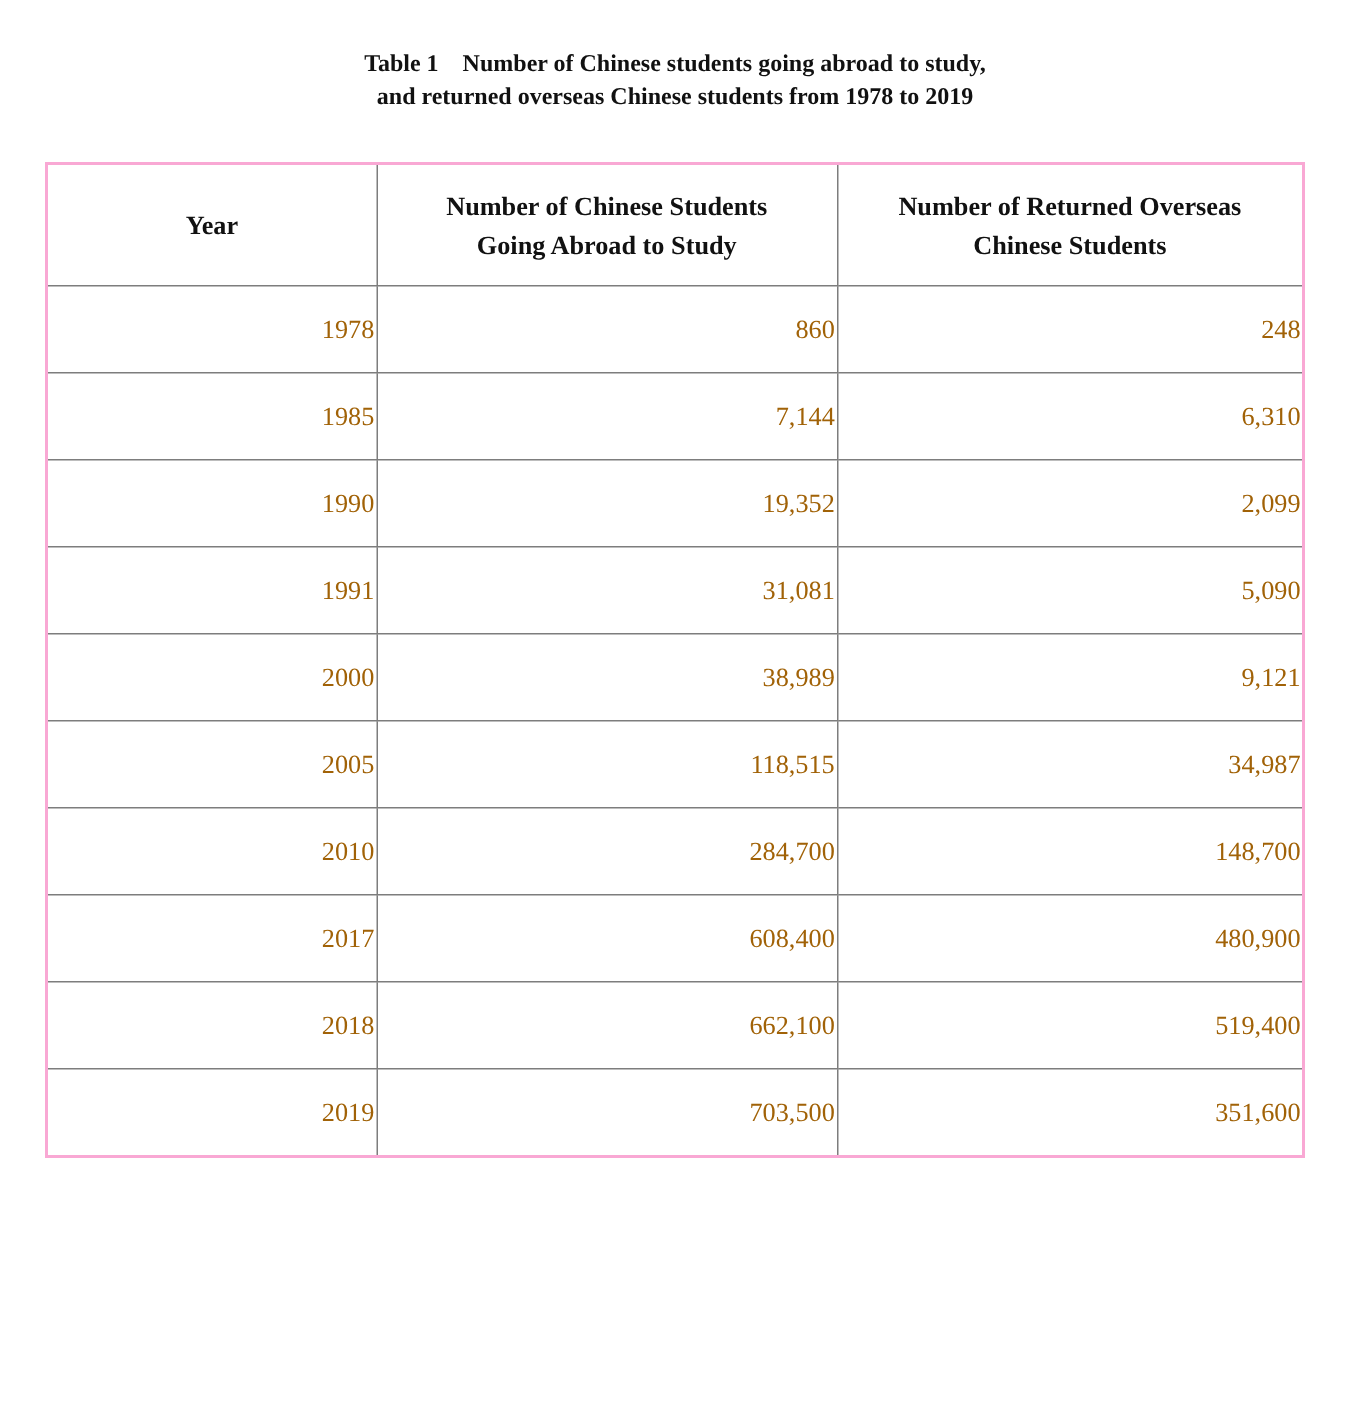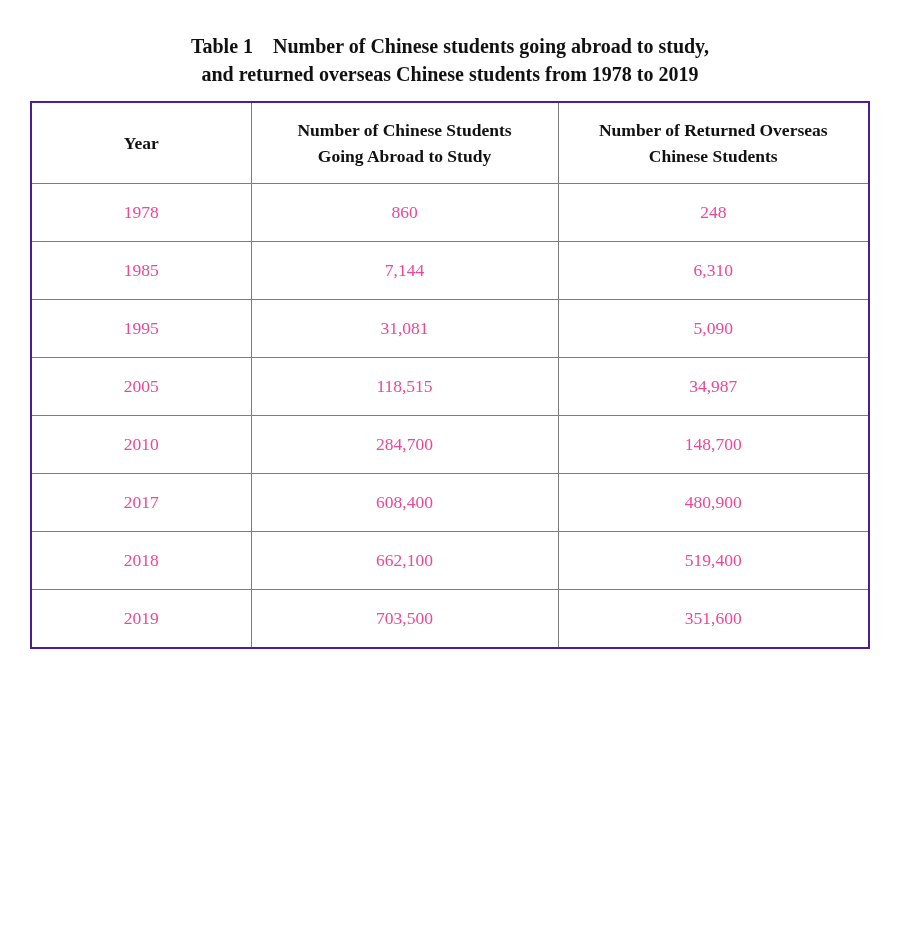--- a/index.html
+++ b/index.html
@@ -13,31 +13,31 @@
     position: relative;
     width: 900px;
     height: 941px;
     background: #ffffff;
     overflow: hidden;
   }
   .title-block {
     padding-top: 32px;
     text-align: center;
     font-weight: bold;
-    font-size: 20px;
+    font-size: 16px;
     line-height: 1.4;
     color: #111111;
   }
   .title-line { white-space: pre; }
   table.data-table {
     border-collapse: collapse;
     table-layout: fixed;
     width: 838px;
-    margin: 13px auto 0 auto;
-    border: 2px solid #4c1d95;
+    margin: 31px auto 0 auto;
+    border: 2px solid #f9a8d4;
   }
   table.data-table col.c1 { width: 220px; }
   table.data-table col.c2 { width: 307px; }
   table.data-table col.c3 { width: 311px; }
   table.data-table th, table.data-table td {
     border: 1px solid #7d7d7d;
     text-align: center;
     vertical-align: middle;
     font-size: 17.5px;
     background: #ffffff;
@@ -45,21 +45,22 @@
   table.data-table th {
     height: 78px;
     font-weight: bold;
     white-space: pre-line;
     line-height: 1.5;
     color: #111111;
   }
   table.data-table td {
     height: 55px;
     font-weight: normal;
-    color: #ec4899;
+    color: #a16207;
+    text-align: right;
   }
 </style>
 </head>
 <body>
 
 <div class="page">
 
   <div class="title-block">
     <div class="title-line">Table 1  Number of Chinese students going abroad to study,</div>
     <div class="title-line">and returned overseas Chinese students from 1978 to 2019</div>
@@ -85,23 +86,33 @@
           <td>1978</td>
           <td>860</td>
           <td>248</td>
         </tr>
         <tr>
           <td>1985</td>
           <td>7,144</td>
           <td>6,310</td>
         </tr>
         <tr>
-          <td>1995</td>
+          <td>1990</td>
+          <td>19,352</td>
+          <td>2,099</td>
+        </tr>
+        <tr>
+          <td>1991</td>
           <td>31,081</td>
           <td>5,090</td>
+        </tr>
+        <tr>
+          <td>2000</td>
+          <td>38,989</td>
+          <td>9,121</td>
         </tr>
         <tr>
           <td>2005</td>
           <td>118,515</td>
           <td>34,987</td>
         </tr>
         <tr>
           <td>2010</td>
           <td>284,700</td>
           <td>148,700</td>

